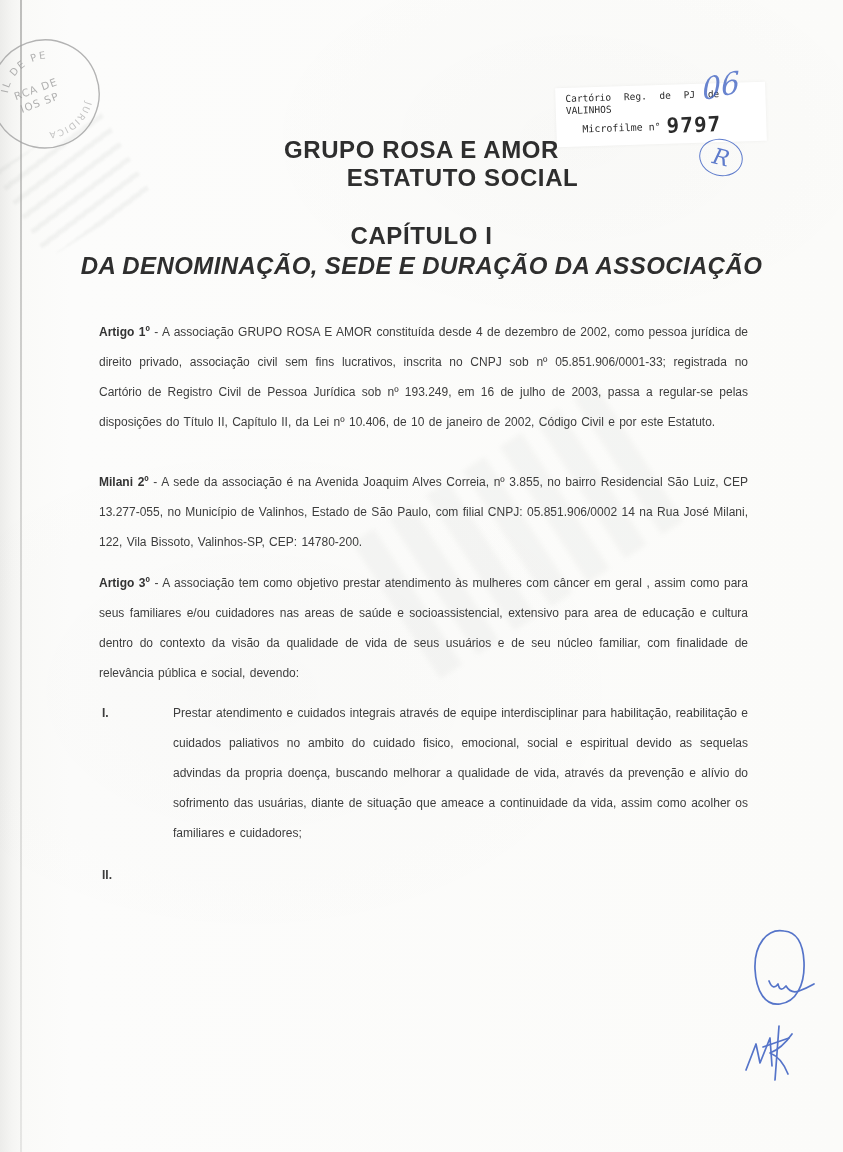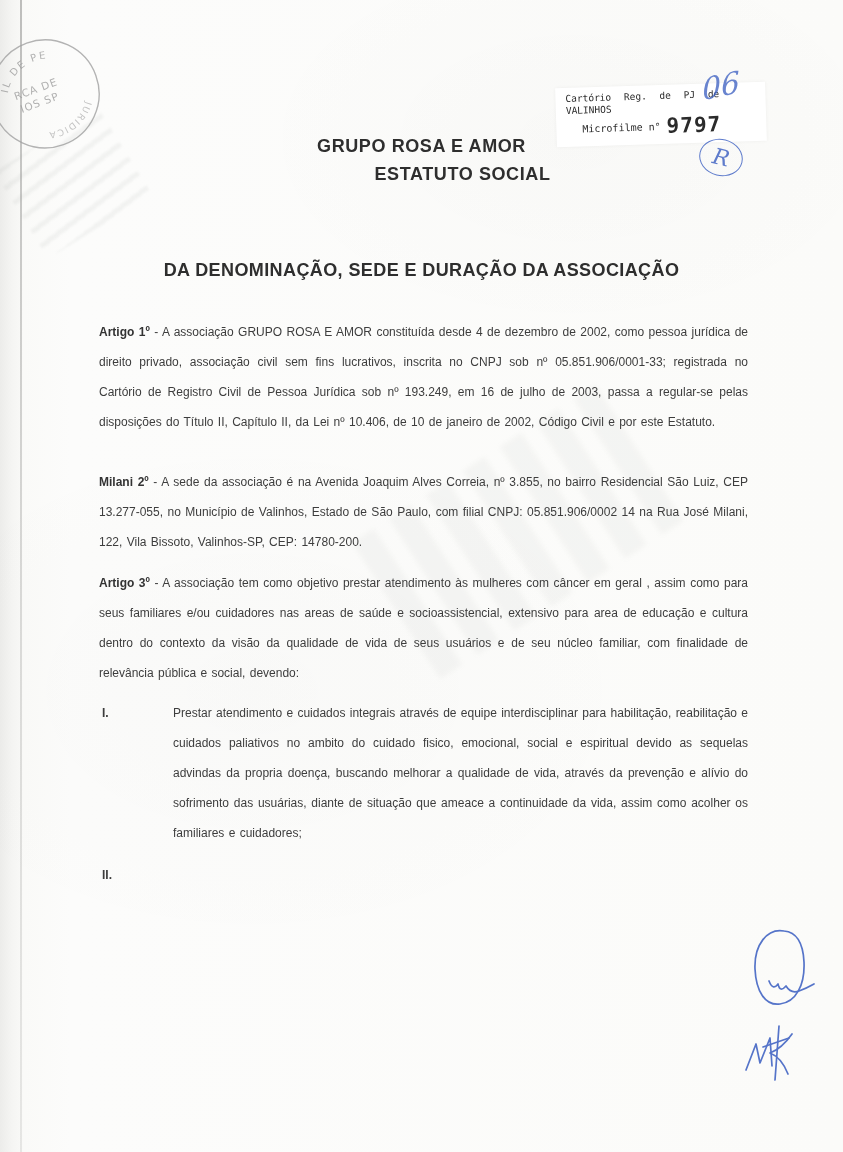--- a/index.html
+++ b/index.html
@@ -12,26 +12,26 @@
     font-family:"Liberation Sans", sans-serif;
     color:#3d3d3d;
   }
   .edge-line {
     position:absolute; left:20px; top:0; width:2px; height:100%;
     background:linear-gradient(180deg, rgba(80,80,78,.35), rgba(110,110,108,.22) 55%, rgba(130,130,128,.16));
   }
   
   .heading {
     position:absolute; left:0; width:100%; text-align:center;
-    font-weight:bold; color:#2e2e2e; font-size:18px; letter-spacing:.6px;
+    font-weight:bold; color:#2e2e2e; font-size:24px; letter-spacing:.6px;
   }
   .t1 { top:136px; }
   .t2 { top:164px;padding-left:41px; }
   .ch { top:222px; }
-  .chs { top:260px; letter-spacing:.4px; }
+  .chs { top:252px; letter-spacing:.4px;font-style:italic; }
   
   .content {
     position:absolute; left:99px; top:297px; width:649px;
     font-size:12px; line-height:30px; text-align:justify; word-spacing:1px;margin-top:20px;
   }
   .art { margin:0; }
   .art strong { font-weight:bold; color:#333; }
   .a1 { margin-bottom:30px; }
   .a2 { margin-bottom:11px; }
   .a3 { margin-bottom:10px; }
@@ -115,20 +115,21 @@
     </div>
   </div>
 
   <div class="pen hw-number">06</div>
   <div class="hw-initial">
     <span class="pen">R</span>
   </div>
 
   <div class="heading t1">GRUPO ROSA E AMOR</div>
   <div class="heading t2">ESTATUTO SOCIAL</div>
+  <div class="heading ch">CAPÍTULO I</div>
   <div class="heading chs">DA DENOMINAÇÃO, SEDE E DURAÇÃO DA ASSOCIAÇÃO</div>
 
   <div class="content">
     <p class="art a1"><strong>Artigo 1º</strong><span> - A associação GRUPO ROSA E AMOR constituída desde 4 de dezembro de 2002, como pessoa jurídica de direito privado, associação civil sem fins lucrativos, inscrita no CNPJ sob nº 05.851.906/0001-33; registrada no Cartório de Registro Civil de Pessoa Jurídica sob nº 193.249, em 16 de julho de 2003, passa a regular-se pelas disposições do Título II, Capítulo II, da Lei nº 10.406, de 10 de janeiro de 2002, Código Civil e por este Estatuto.</span></p>
     <p class="art a2"><strong>Milani 2º</strong><span> - A sede da associação é na Avenida Joaquim Alves Correia, nº 3.855, no bairro Residencial São Luiz, CEP 13.277-055, no Município de Valinhos, Estado de São Paulo, com filial CNPJ: 05.851.906/0002 14 na Rua José Milani, 122, Vila Bissoto, Valinhos-SP, CEP: 14780-200.</span></p>
     <p class="art a3"><strong>Artigo 3º</strong><span> - A associação  tem como objetivo prestar atendimento às mulheres com câncer em geral , assim como para seus familiares e/ou  cuidadores nas areas de saúde e socioassistencial, extensivo para area de educação e cultura dentro do contexto da visão da qualidade de vida de seus usuários e de seu núcleo familiar, com finalidade de relevância pública e social, devendo:</span></p>
 
     <div class="clause">
       <span class="num">I.</span>
       <span>Prestar atendimento e cuidados integrais através de equipe interdisciplinar para habilitação, reabilitação e cuidados paliativos no ambito do cuidado fisico, emocional, social e espiritual devido as sequelas advindas da propria doença, buscando melhorar a qualidade de vida, através da prevenção e alívio do sofrimento das usuárias, diante de situação que ameace a continuidade da vida, assim como acolher os familiares e cuidadores;</span>

